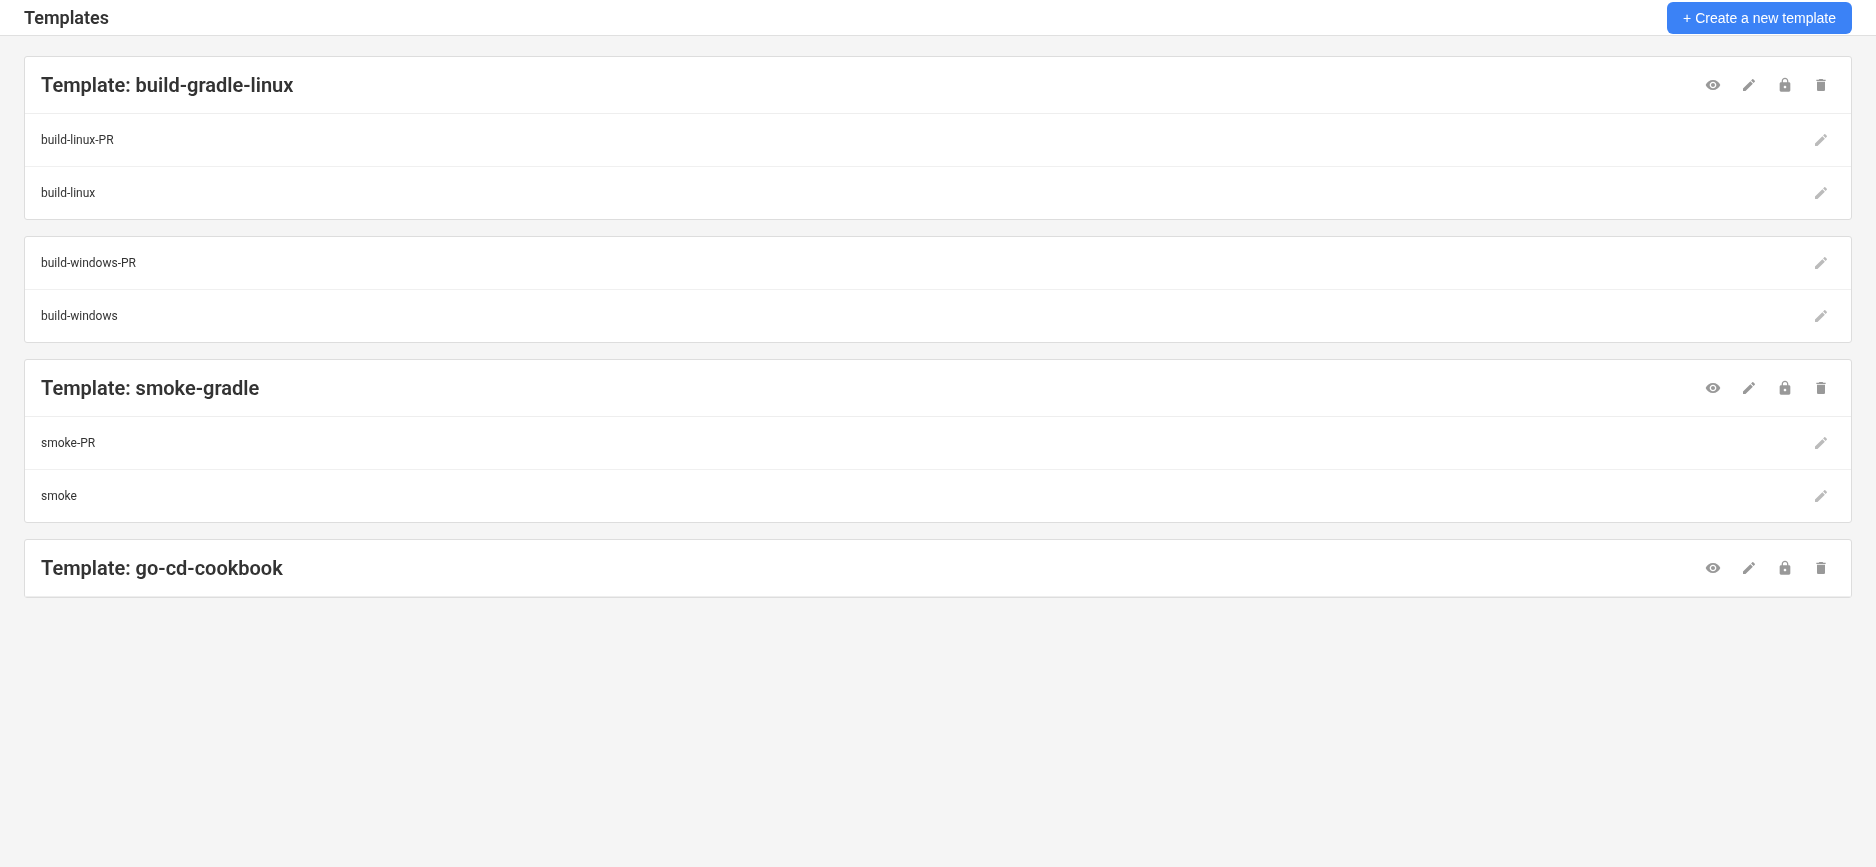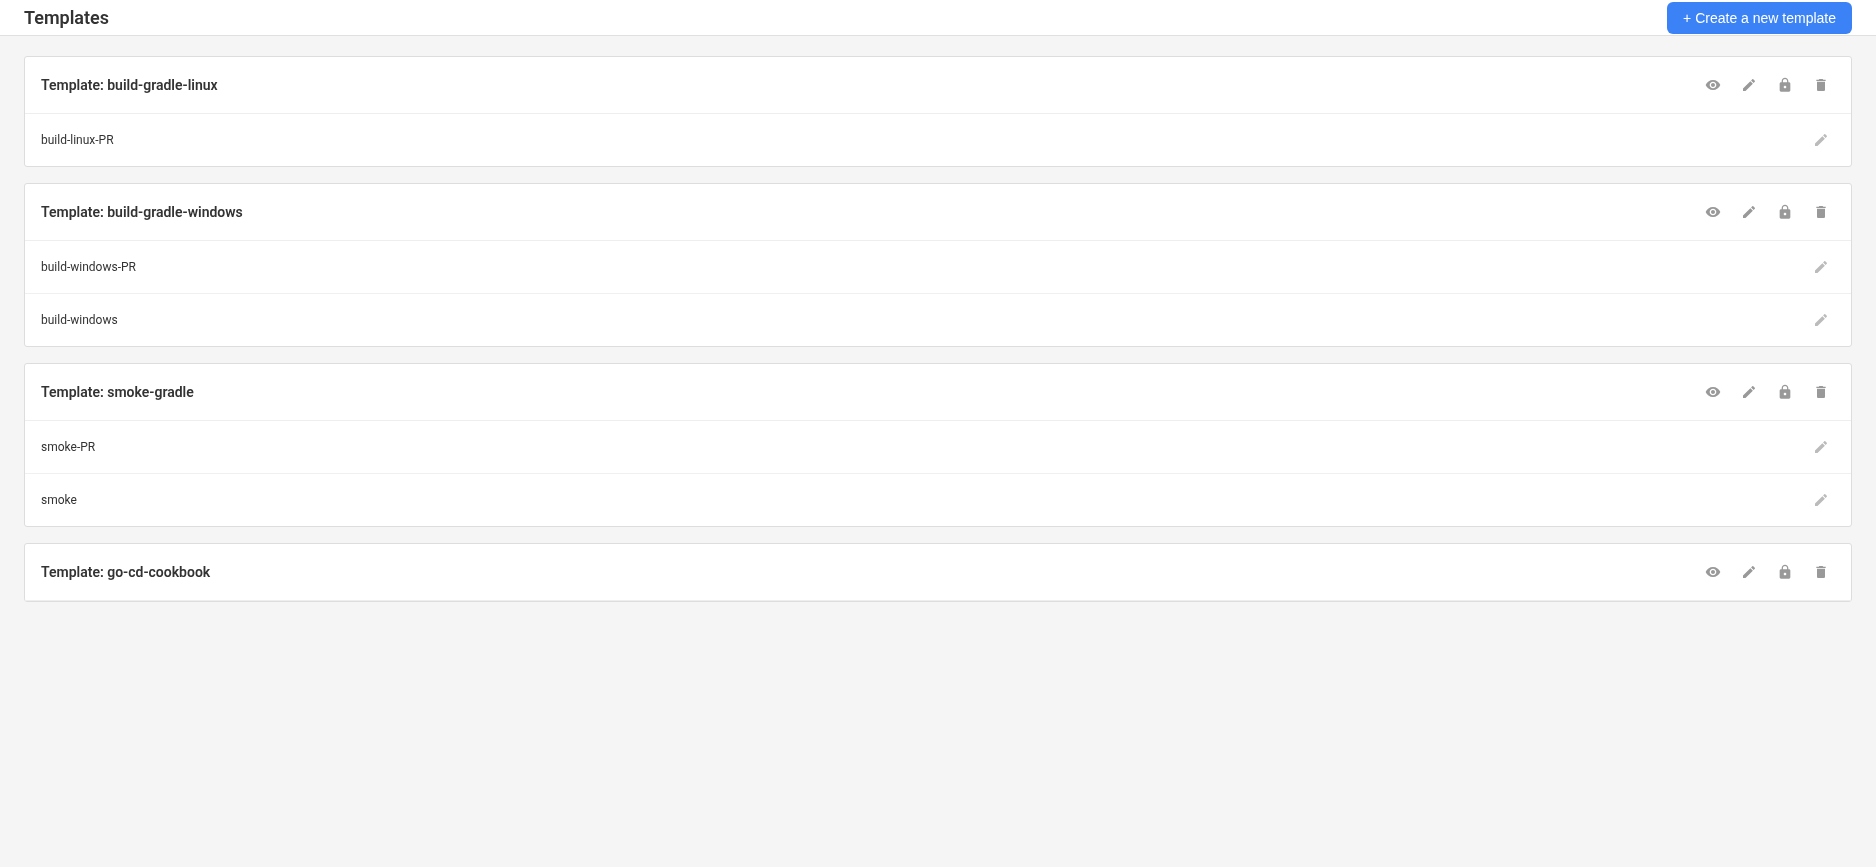--- a/index.html
+++ b/index.html
@@ -53,21 +53,21 @@
 
     .template-group-header {
       display: flex;
       align-items: center;
       justify-content: space-between;
       padding: 14px 16px;
       border-bottom: 1px solid #eee;
     }
 
     .template-group-title {
-      font-size: 14px;
+      font-size: 20px;
       font-weight: 600;
       color: #333;
     }
 
     .template-actions {
       display: flex;
       align-items: center;
       gap: 8px;
     }
 
@@ -153,47 +153,30 @@
         </div>
       </div>
       <div class="pipeline-row">
         <span class="pipeline-name">build-linux-PR</span>
         <div class="pipeline-edit-icon">
           <svg style="width:16px;height:16px;fill:#bbb;" viewBox="0 0 24 24" xmlns="http://www.w3.org/2000/svg">
             <path d="M3 17.25V21h3.75L17.81 9.94l-3.75-3.75L3 17.25zM20.71 7.04c.39-.39.39-1.02 0-1.41l-2.34-2.34c-.39-.39-1.02-.39-1.41 0l-1.83 1.83 3.75 3.75 1.83-1.83z"></path>
           </svg>
         </div>
       </div>
+      <div class="pipeline-row">
+        <span class="pipeline-name">build-linux</span>
+        <div class="pipeline-edit-icon">
+          <svg style="width:16px;height:16px;fill:#bbb;" viewBox="0 0 24 24" xmlns="http://www.w3.org/2000/svg">
+            <path d="M3 17.25V21h3.75L17.81 9.94l-3.75-3.75L3 17.25zM20.71 7.04c.39-.39.39-1.02 0-1.41l-2.34-2.34c-.39-.39-1.02-.39-1.41 0l-1.83 1.83 3.75 3.75 1.83-1.83z"></path>
+          </svg>
+        </div>
+      </div>
     </div>
     <div class="template-group">
-      <div class="template-group-header">
-        <span class="template-group-title">Template: build-gradle-windows</span>
-        <div class="template-actions">
-          <div class="action-icon">
-            <svg class="svg-icon" viewBox="0 0 24 24" xmlns="http://www.w3.org/2000/svg">
-              <path d="M12 4.5C7 4.5 2.73 7.61 1 12c1.73 4.39 6 7.5 11 7.5s9.27-3.11 11-7.5c-1.73-4.39-6-7.5-11-7.5zm0 12.5c-2.76 0-5-2.24-5-5s2.24-5 5-5 5 2.24 5 5-2.24 5-5 5zm0-8c-1.66 0-3 1.34-3 3s1.34 3 3 3 3-1.34 3-3-1.34-3-3-3z"></path>
-            </svg>
-          </div>
-          <div class="action-icon">
-            <svg class="svg-icon" viewBox="0 0 24 24" xmlns="http://www.w3.org/2000/svg">
-              <path d="M3 17.25V21h3.75L17.81 9.94l-3.75-3.75L3 17.25zM20.71 7.04c.39-.39.39-1.02 0-1.41l-2.34-2.34c-.39-.39-1.02-.39-1.41 0l-1.83 1.83 3.75 3.75 1.83-1.83z"></path>
-            </svg>
-          </div>
-          <div class="action-icon">
-            <svg class="svg-icon" viewBox="0 0 24 24" xmlns="http://www.w3.org/2000/svg">
-              <path d="M18 8h-1V6c0-2.76-2.24-5-5-5S7 3.24 7 6v2H6c-1.1 0-2 .9-2 2v10c0 1.1.9 2 2 2h12c1.1 0 2-.9 2-2V10c0-1.1-.9-2-2-2zm-6 9c-1.1 0-2-.9-2-2s.9-2 2-2 2 .9 2 2-.9 2-2 2zm3.1-9H8.9V6c0-1.71 1.39-3.1 3.1-3.1 1.71 0 3.1 1.39 3.1 3.1v2z"></path>
-            </svg>
-          </div>
-          <div class="action-icon">
-            <svg class="svg-icon" viewBox="0 0 24 24" xmlns="http://www.w3.org/2000/svg">
-              <path d="M6 19c0 1.1.9 2 2 2h8c1.1 0 2-.9 2-2V7H6v12zM19 4h-3.5l-1-1h-5l-1 1H5v2h14V4z"></path>
-            </svg>
-          </div>
-        </div>
-      </div>
       <div class="pipeline-row">
         <span class="pipeline-name">build-windows-PR</span>
         <div class="pipeline-edit-icon">
           <svg style="width:16px;height:16px;fill:#bbb;" viewBox="0 0 24 24" xmlns="http://www.w3.org/2000/svg">
             <path d="M3 17.25V21h3.75L17.81 9.94l-3.75-3.75L3 17.25zM20.71 7.04c.39-.39.39-1.02 0-1.41l-2.34-2.34c-.39-.39-1.02-.39-1.41 0l-1.83 1.83 3.75 3.75 1.83-1.83z"></path>
           </svg>
         </div>
       </div>
       <div class="pipeline-row">
         <span class="pipeline-name">build-windows</span>

